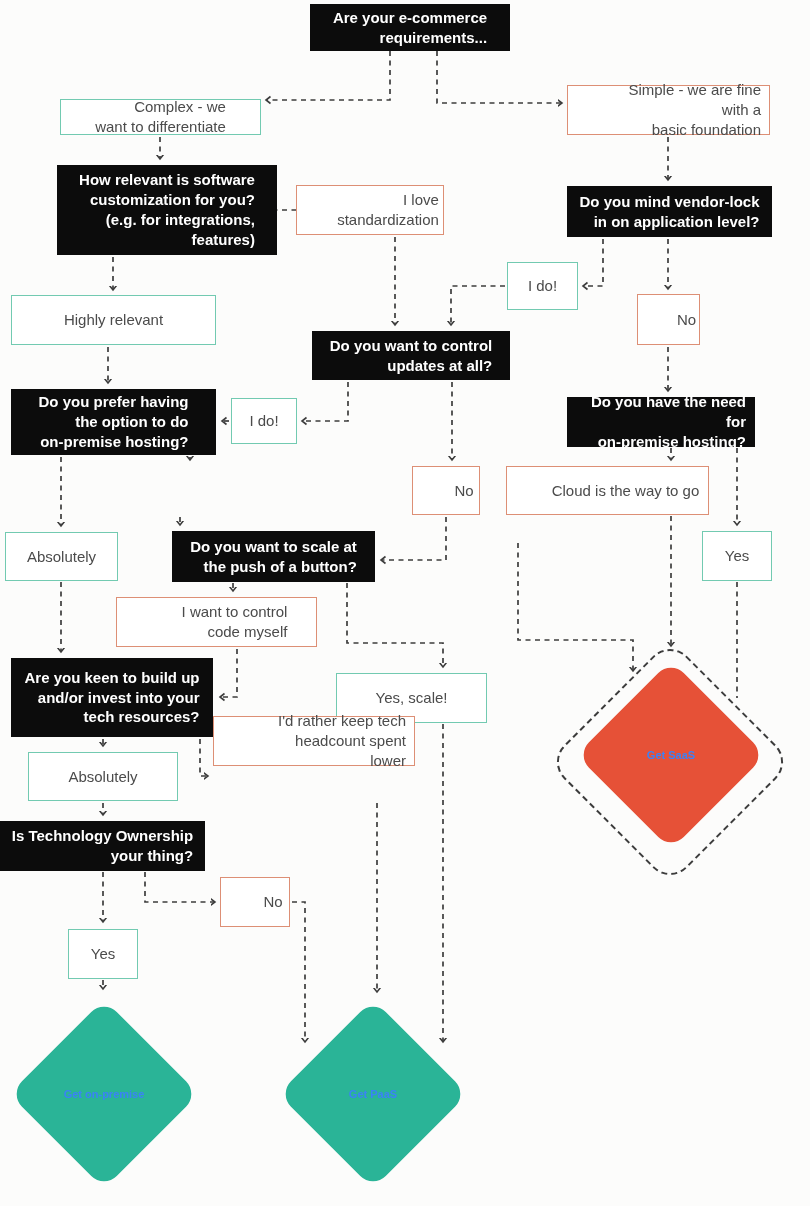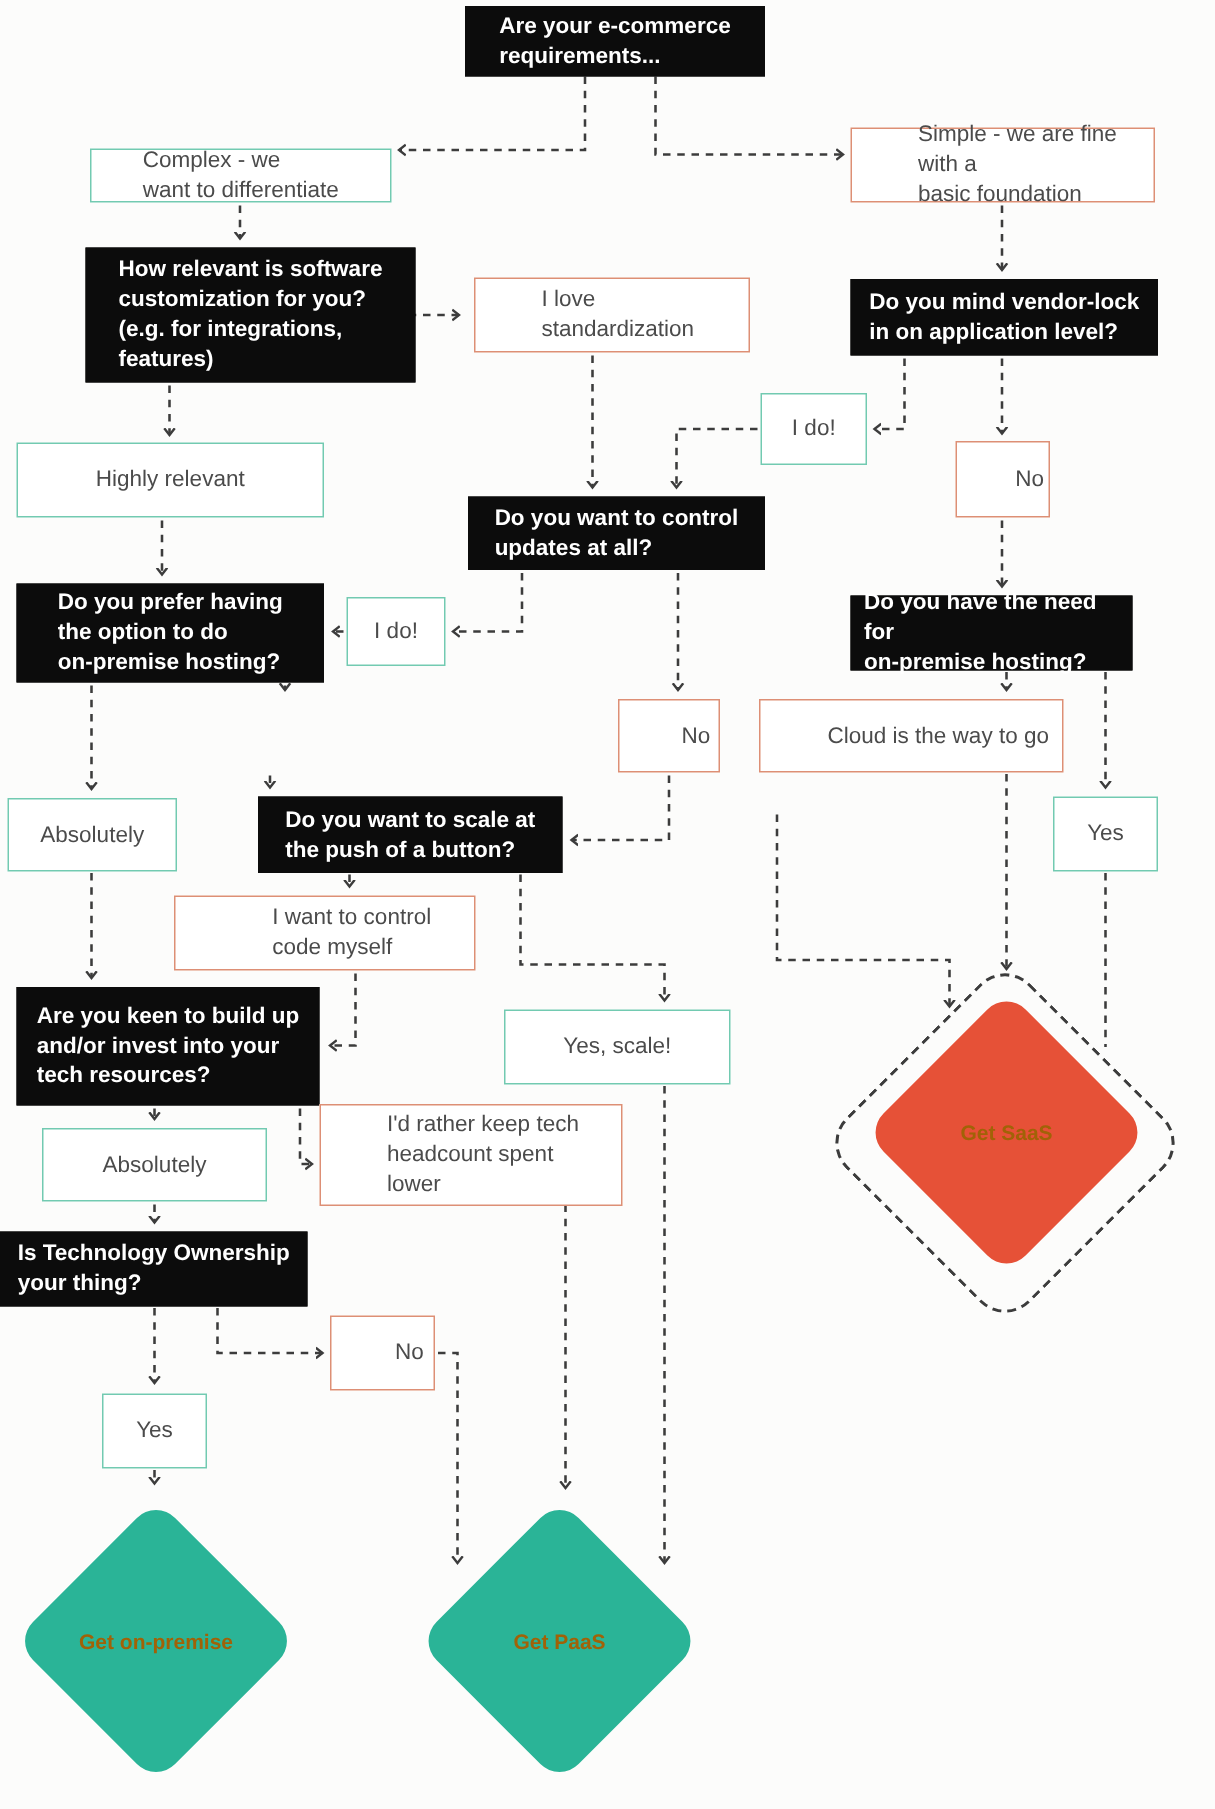--- a/index.html
+++ b/index.html
@@ -7,21 +7,21 @@
     position:relative;
     width:810px;height:1206px;
     background:#fcfcfb;
     font-family:"Liberation Sans", sans-serif;
     overflow:hidden;
   }
   #wires{position:absolute;left:0;top:0;width:810px;height:1206px;}
   .node{
     position:absolute;
     display:flex;align-items:center;justify-content:center;
-    text-align:left;
+    text-align:right;
     box-sizing:border-box;
     padding:3px 8px;
     font-size:15px;line-height:1.32;
     white-space:pre-line;
     color:#4b4b4b;
     background:#ffffff;
   }
   .black{background:#0c0c0c;color:#ffffff;font-weight:600;border:1px solid #0c0c0c;}
   .teal{border:1.6px solid #72cab1;}
   .orange{border:1.6px solid #dd8f75;padding-left:44px;}
@@ -29,21 +29,21 @@
   .dshape{
     position:absolute;left:28px;top:28px;width:134px;height:134px;
     transform:rotate(45deg);
     border-radius:18px;
   }
   .teal-fill{background:#2ab497;}
   .red-fill{background:#e65137;}
   .dlabel{
     position:absolute;left:0;top:0;width:190px;height:190px;
     display:flex;align-items:center;justify-content:center;
-    font-size:14px;font-weight:600;color:#a16207;text-align:left;
+    font-size:11px;font-weight:600;color:#3b82f6;text-align:left;
   }
   .saas-outline{
     position:absolute;left:583px;top:675px;width:170px;height:170px;
     transform:rotate(45deg);
     border:2px dashed #3c3c3c;
     border-radius:24px;
     background:transparent;
   }
 </style>
 </head>
@@ -129,27 +129,27 @@
   <div class="node teal" style="left:11px;top:295px;width:205px;height:50px">Highly relevant</div>
   <div class="node teal" style="left:231px;top:398px;width:66px;height:46px">I do!</div>
   <div class="node teal" style="left:5px;top:532px;width:113px;height:49px">Absolutely</div>
   <div class="node teal" style="left:702px;top:531px;width:70px;height:50px">Yes</div>
   <div class="node teal" style="left:336px;top:673px;width:151px;height:50px">Yes, scale!</div>
   <div class="node teal" style="left:28px;top:752px;width:150px;height:49px">Absolutely</div>
   <div class="node teal" style="left:68px;top:929px;width:70px;height:50px">Yes</div>
 
   <div class="node orange" style="left:567px;top:85px;width:203px;height:50px">Simple - we are fine with a
 basic foundation</div>
-  <div class="node orange" style="left:316px;top:185px;width:184px;height:50px">I love standardization</div>
+  <div class="node orange" style="left:296px;top:185px;width:148px;height:50px">I love standardization</div>
   <div class="node orange" style="left:637px;top:294px;width:63px;height:51px">No</div>
   <div class="node orange" style="left:412px;top:466px;width:68px;height:49px">No</div>
   <div class="node orange" style="left:506px;top:466px;width:203px;height:49px">Cloud is the way to go</div>
   <div class="node orange" style="left:116px;top:597px;width:201px;height:50px">I want to control
 code myself</div>
-  <div class="node orange" style="left:213px;top:736px;width:202px;height:68px">I'd rather keep tech
+  <div class="node orange" style="left:213px;top:716px;width:202px;height:50px">I'd rather keep tech
 headcount spent lower</div>
   <div class="node orange" style="left:220px;top:877px;width:70px;height:50px">No</div>
 
   <div class="dwrap" style="left:9px;top:999px">
     <div class="dshape teal-fill"></div>
     <div class="dlabel">Get on-premise</div>
   </div>
   <div class="dwrap" style="left:278px;top:999px">
     <div class="dshape teal-fill"></div>
     <div class="dlabel">Get PaaS</div>

